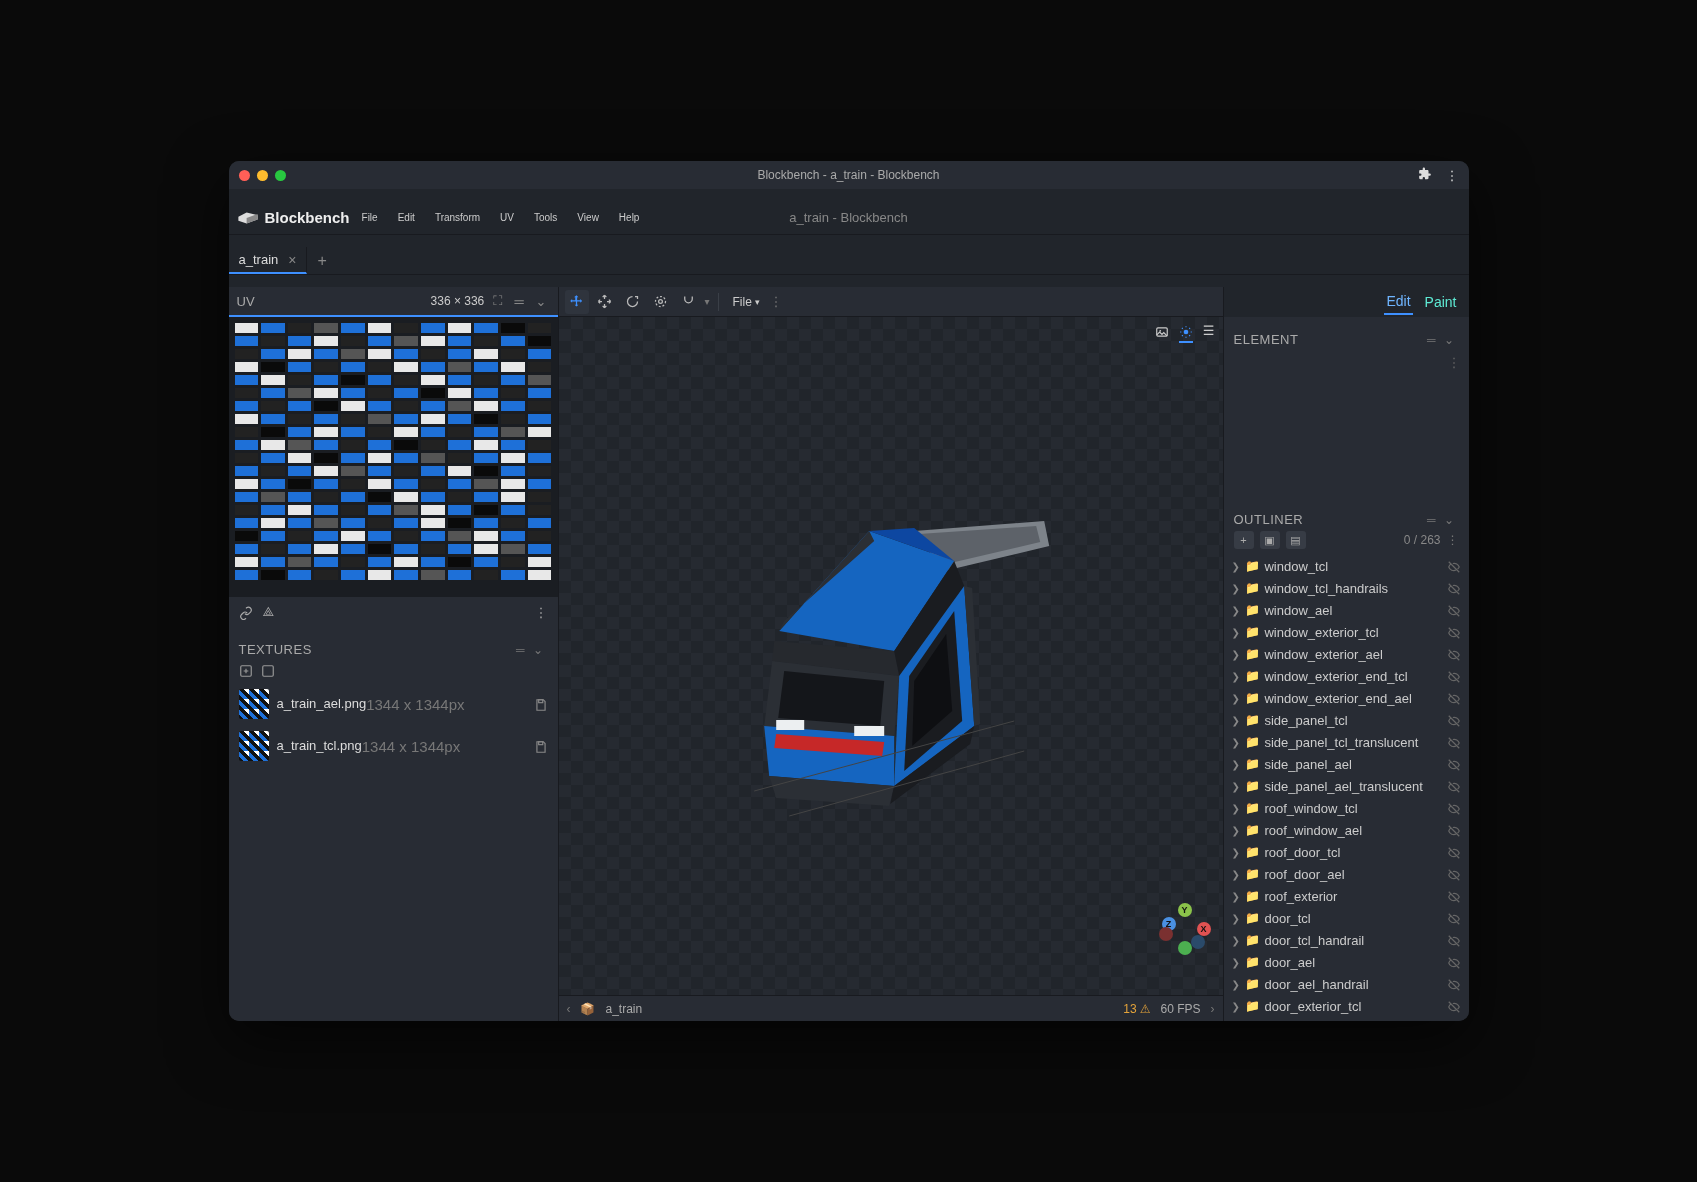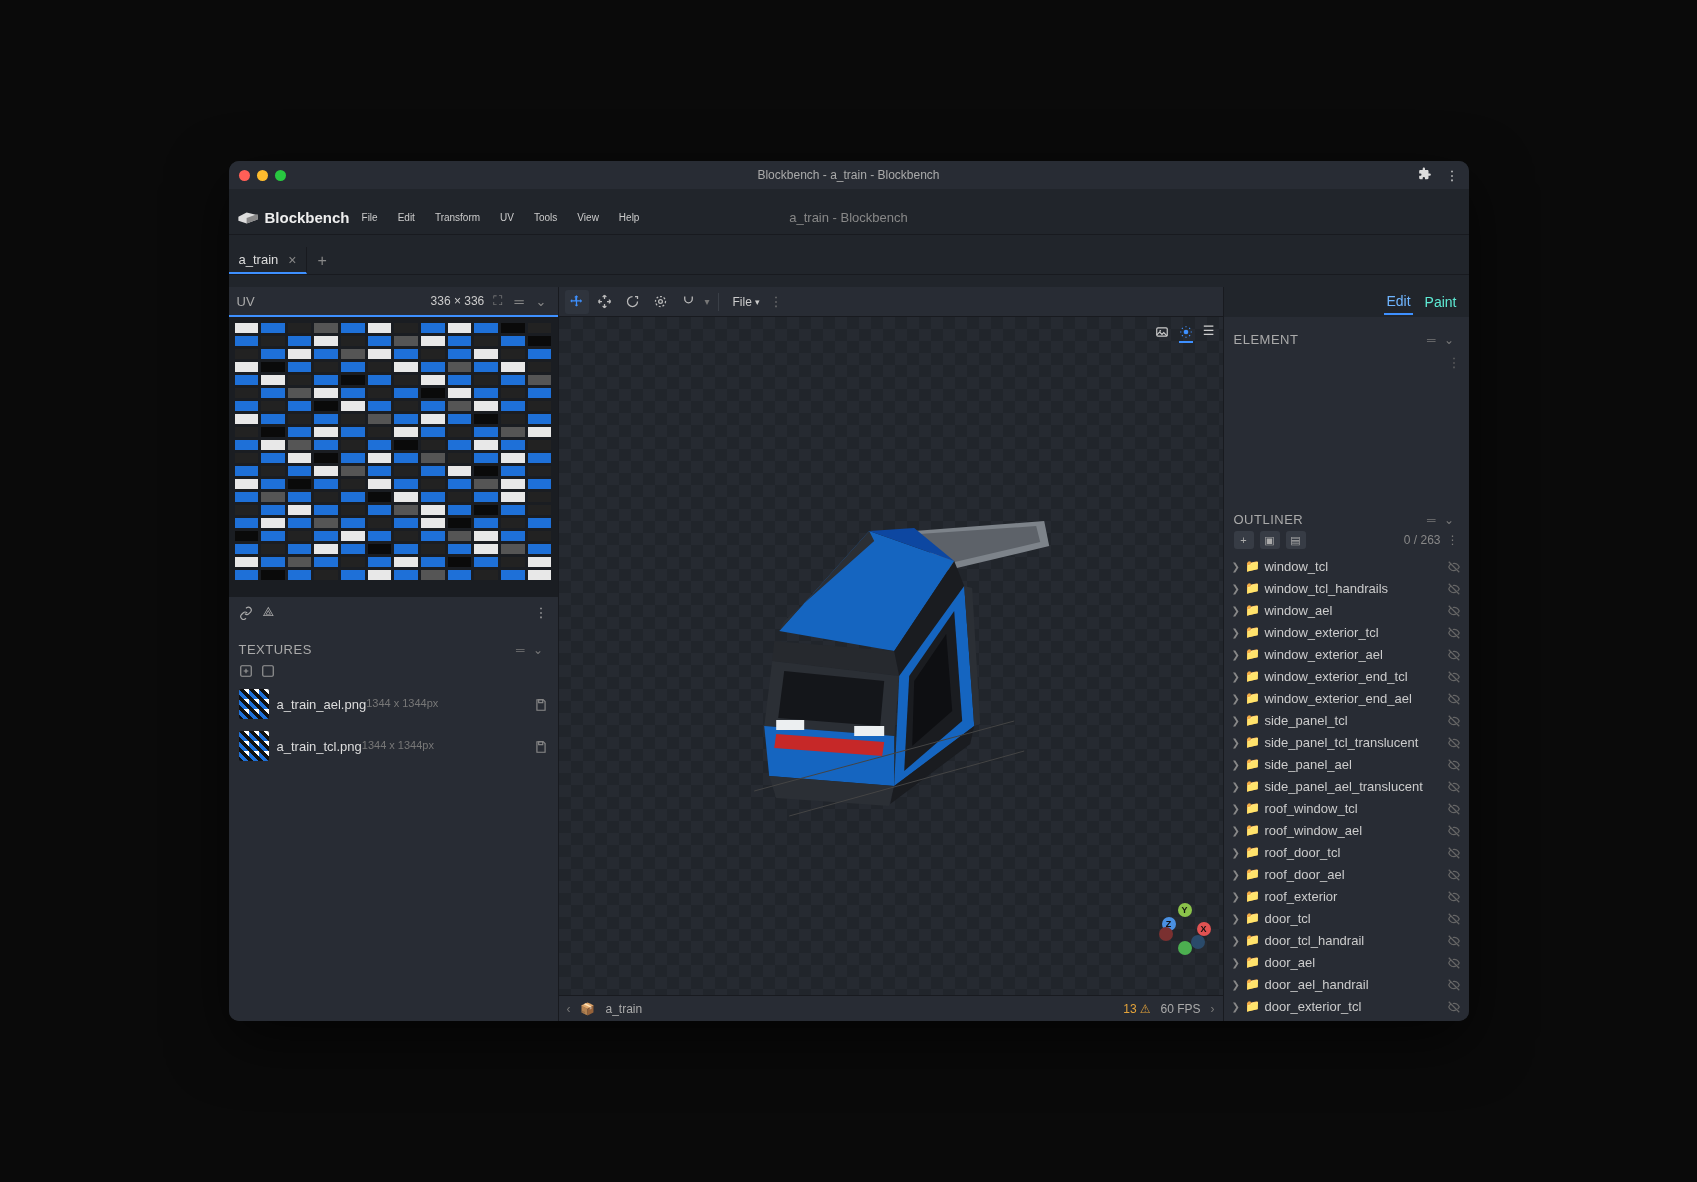--- a/index.html
+++ b/index.html
@@ -87,21 +87,21 @@
 
   .panel-header{ height:30px; display:flex; align-items:flex-end; padding:0 10px; color:#aaa; letter-spacing:.5px;}
   .panel-header .spacer{flex:1;}
   .panel-header .ic{color:#777; padding:0 4px; cursor:pointer; font-size:12px;}
   .tex-tools{ height:26px; display:flex; align-items:center; gap:8px; padding:0 10px; color:#999;}
   .tex-tools span{cursor:pointer;}
   .tex-item{ display:flex; align-items:center; padding:6px 10px; gap:8px;}
   .tex-thumb{ width:30px; height:30px; background:linear-gradient(45deg,#111 25%,#1e70d8 25%,#1e70d8 50%,#111 50%,#111 75%,#fff 75%); background-size:10px 10px; border-radius:2px;}
   .tex-meta{ flex:1; display:flex; flex-direction:row;}
   .tex-name{ color:#ddd; font-size:13px;}
-  .tex-dim{ color:#777; font-size:11px;}
+  .tex-dim{ color:#777; font-size:15px;}
   .tex-save{ color:#888; cursor:pointer;}
 
   
   .center{ flex:1; display:flex; flex-direction:column; background:#282c34; min-width:0;}
   .toolbar{ height:30px; display:flex; align-items:center; padding:0 6px; gap:4px; background:#282c34; border-bottom:1px solid #181a1f;}
   .toolbar .tool{ width:24px; height:24px; display:flex; align-items:center; justify-content:center; color:#bbb; cursor:pointer; border-radius:3px;}
   .toolbar .tool.active{ color:#3e90ff; background:#2f343d;}
   .toolbar .sep{ width:1px; height:18px; background:#3a3f47; margin:0 4px;}
   .toolbar .dropdown{ color:#ccc; padding:2px 6px; cursor:pointer; font-size:12px; display:flex; align-items:center; gap:3px;}
   .toolbar svg{width:15px;height:15px;fill:currentColor;}

